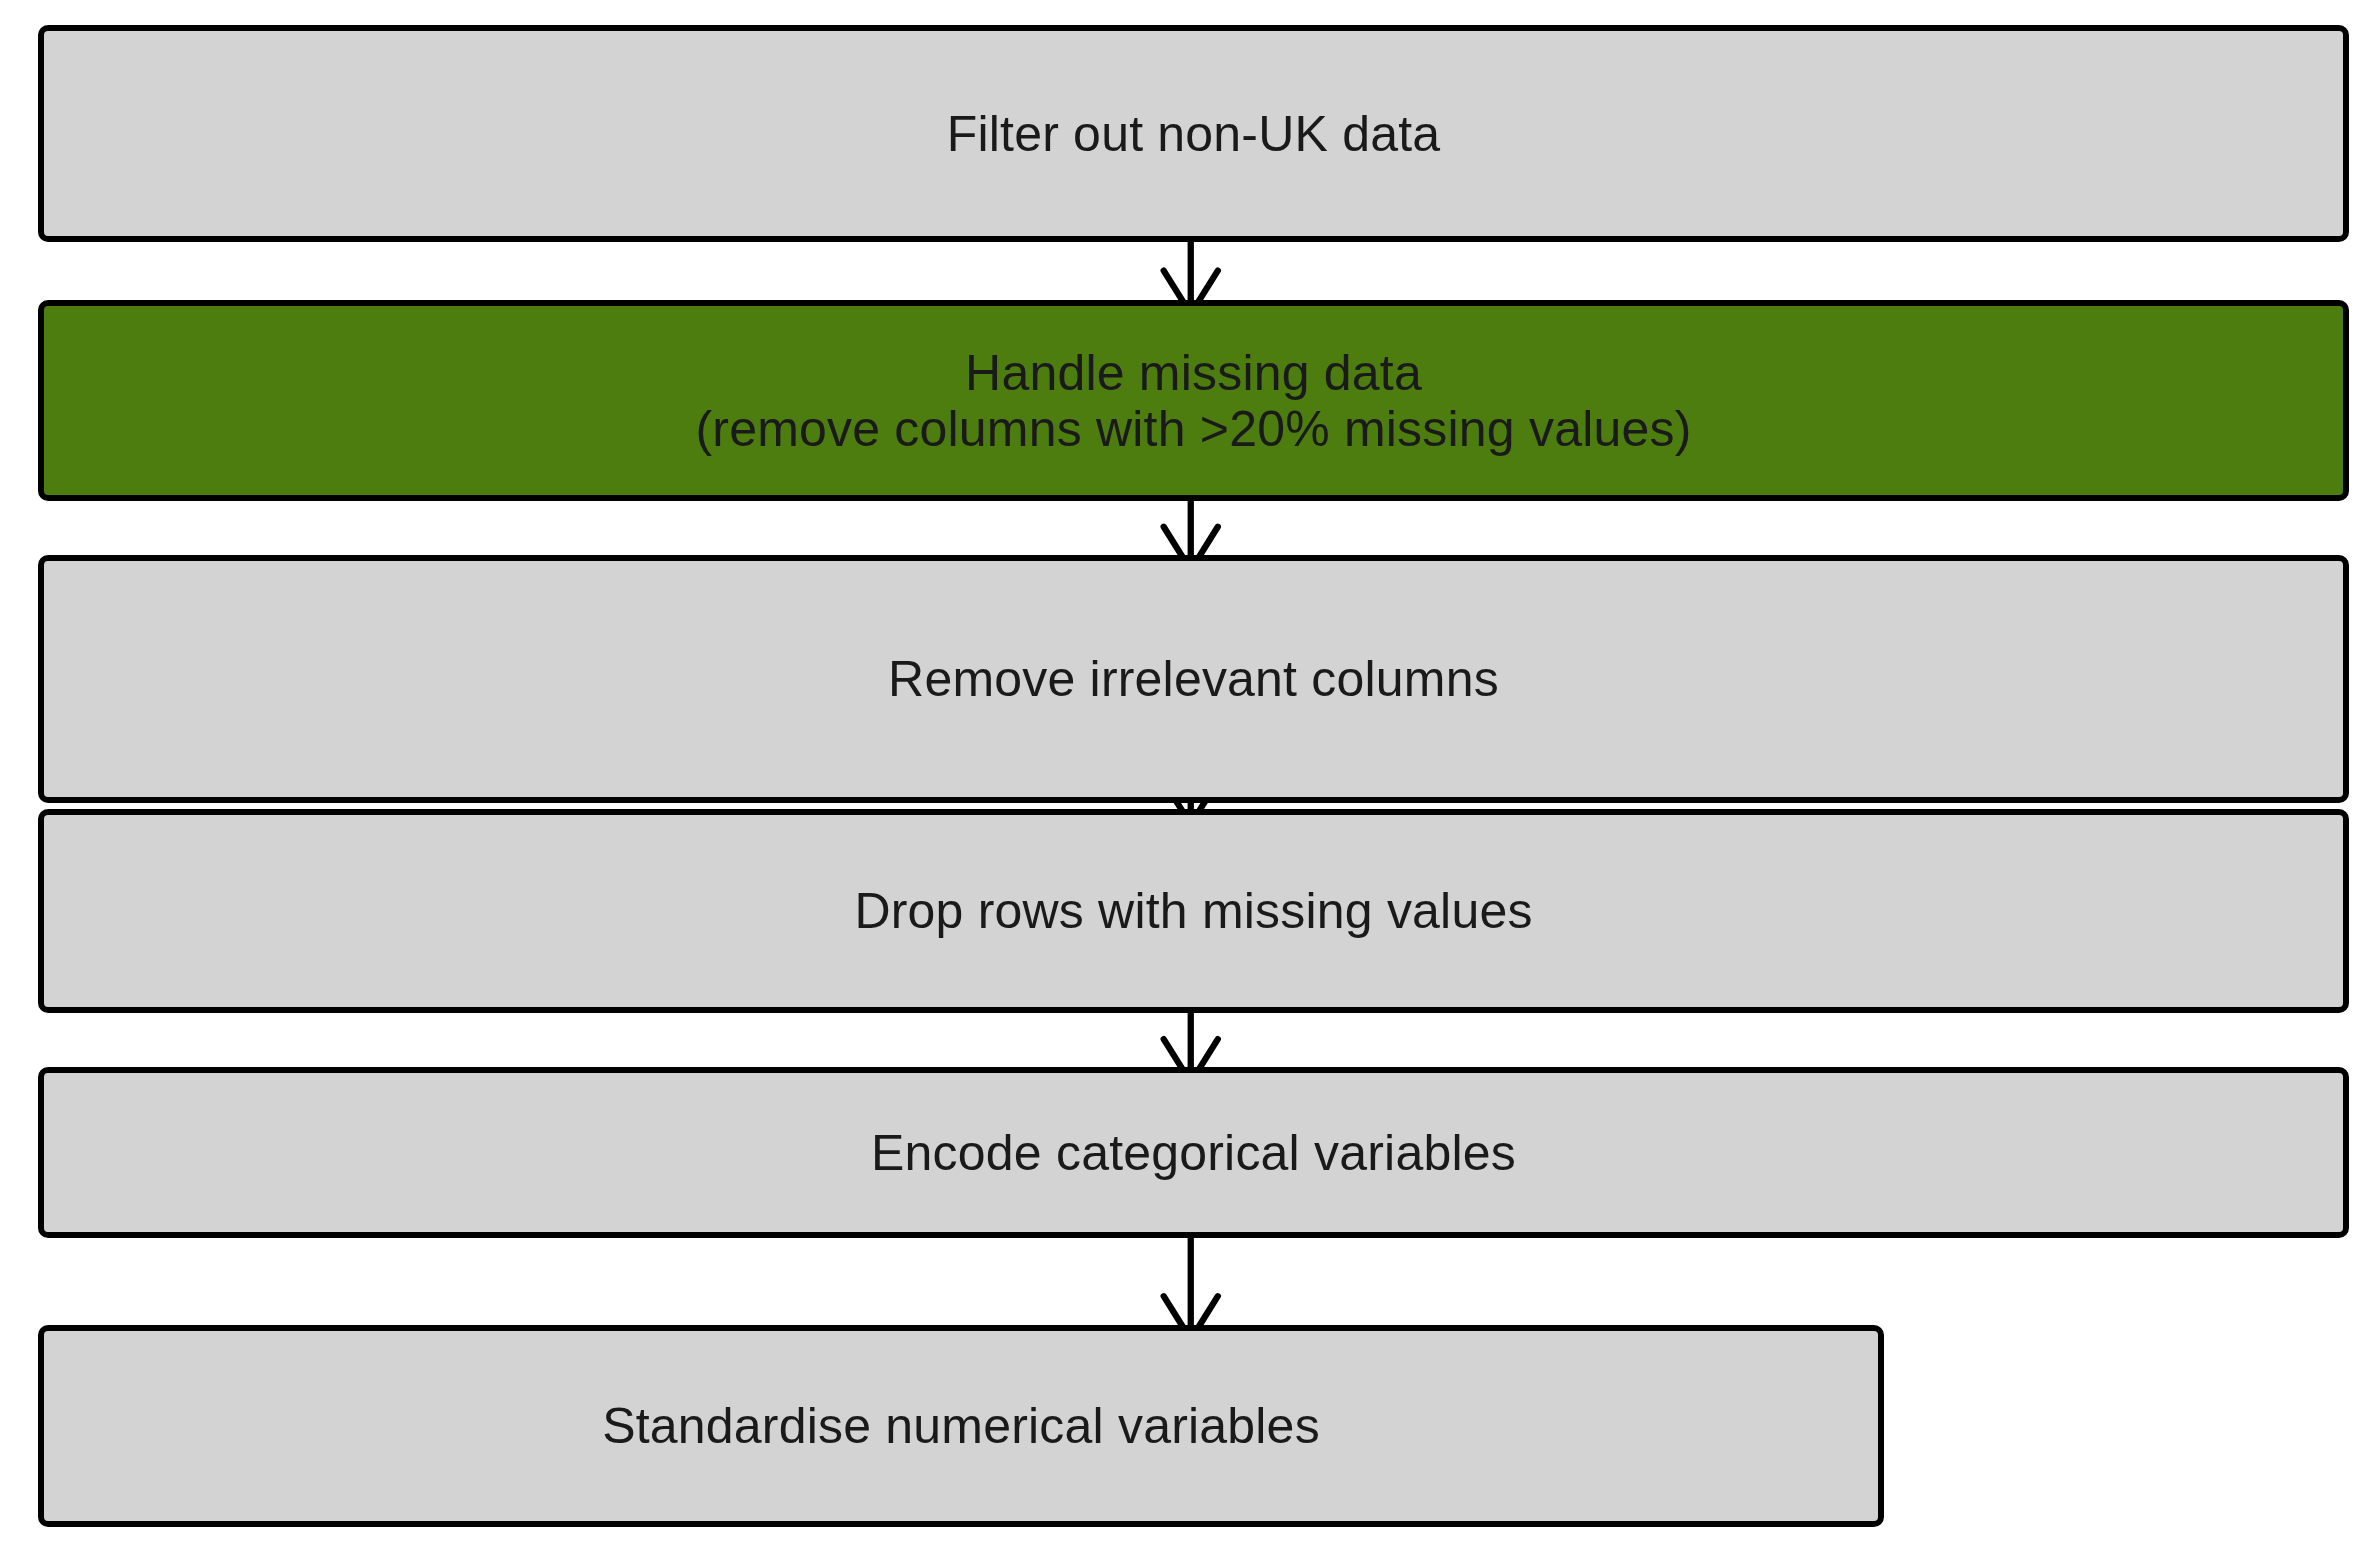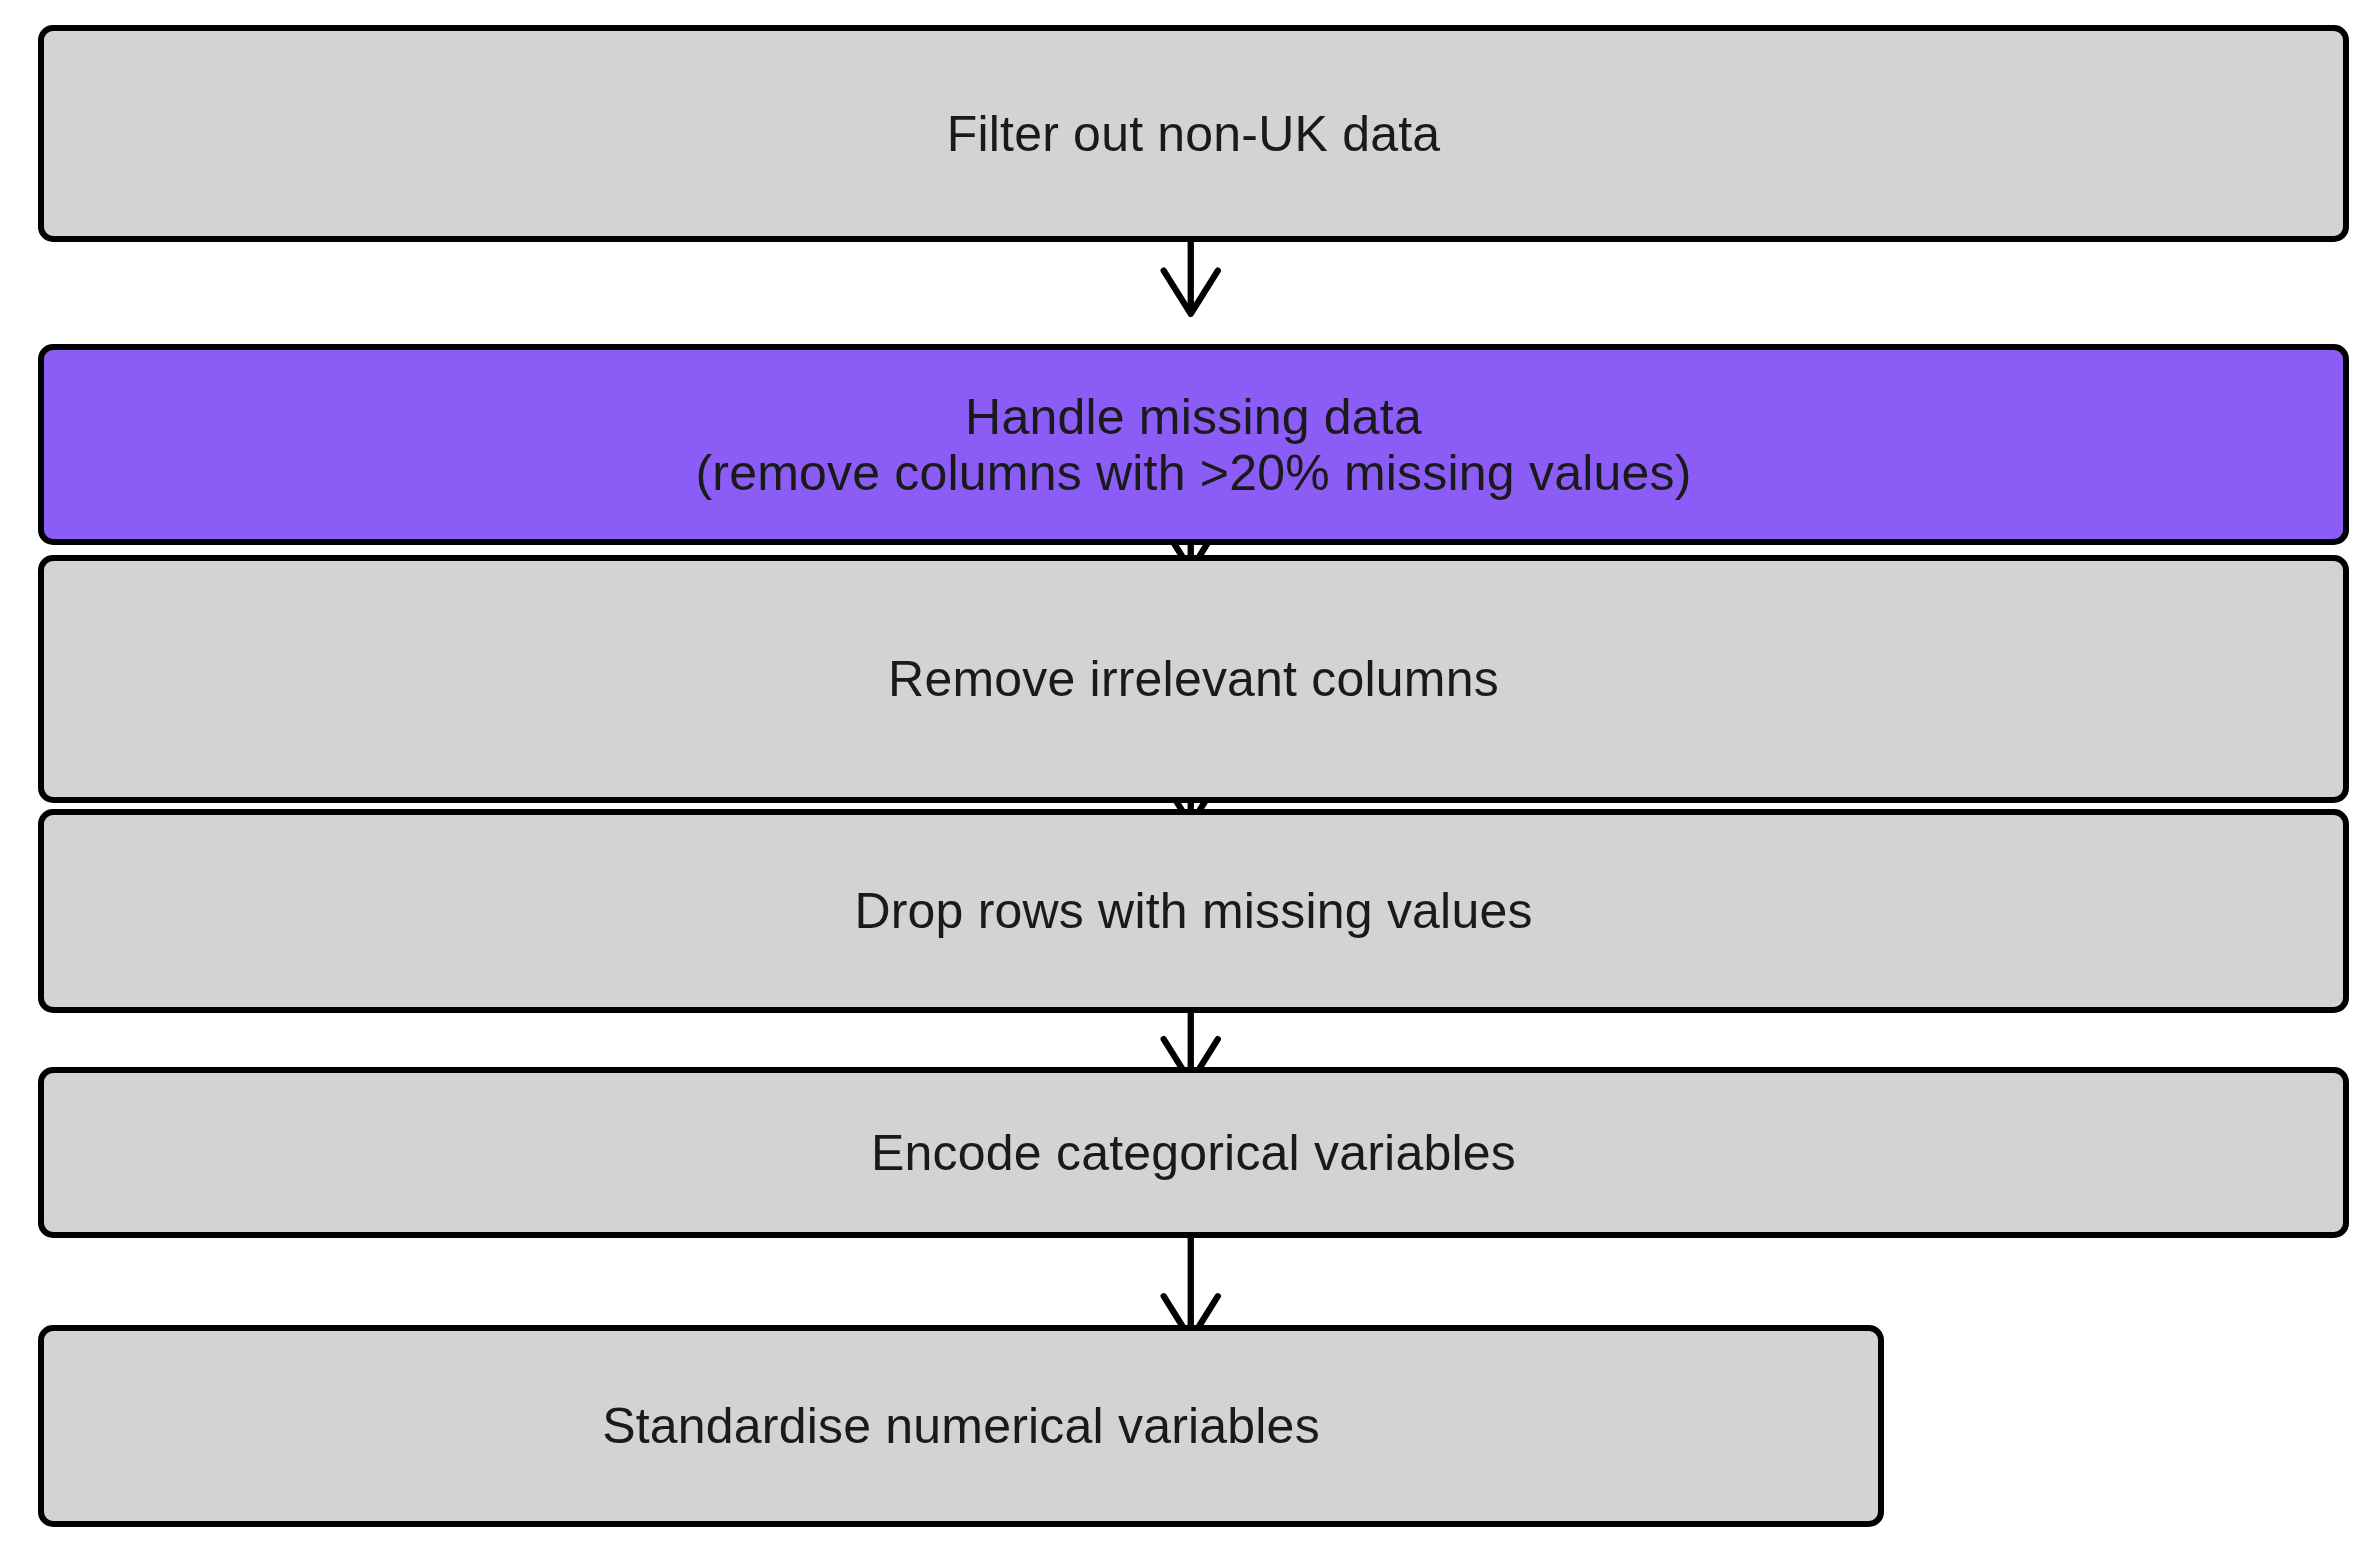--- a/index.html
+++ b/index.html
@@ -24,21 +24,21 @@
     left: 0;
     width: 2377px;
     height: 1565px;
     display: block;
   }
   .node-box {
     position: absolute;
     box-sizing: border-box;
     background: #d3d3d3;
     border: 6.3px solid #000000;
-    border-radius: 15px;
+    border-radius: 10px;
     display: flex;
     align-items: center;
     justify-content: center;
     text-align: center;
   }
   .node-label {
     color: #1a1a1a;
     font-family: "Liberation Sans", sans-serif;
     font-size: 50px;
     line-height: 1.12;
@@ -65,21 +65,21 @@
         <path d="M 1290 1152 L 1320 1200 L 1350 1152" stroke-linecap="round" stroke-linejoin="round"></path>
         <line x1="1320" y1="1343" x2="1320" y2="1485"></line>
         <path d="M 1290 1437 L 1320 1485 L 1350 1437" stroke-linecap="round" stroke-linejoin="round"></path>
       </g>
   </svg>
 
   <div class="node-box" style="left: 38px; top: 25px; width: 2311px; height: 217px; background: rgb(211, 211, 211); border-color: rgb(0, 0, 0);">
     <span class="node-label">Filter out non-UK data</span>
   </div>
 
-  <div class="node-box" style="left: 38px; top: 300px; width: 2311px; height: 201px; background: #8b5cf6; border-color: rgb(0, 0, 0); margin-top: 44px;">
+  <div class="node-box" style="left: 38px; top: 300px; width: 2311px; height: 201px; background: #4d7c0f; border-color: rgb(0, 0, 0);">
     <span class="node-label">Handle missing data
 (remove columns with &gt;20% missing values)</span>
   </div>
 
   <div class="node-box" style="left: 38px; top: 555px; width: 2311px; height: 248px; background: rgb(211, 211, 211); border-color: rgb(0, 0, 0);">
     <span class="node-label">Remove irrelevant columns</span>
   </div>
 
   <div class="node-box" style="left: 38px; top: 809px; width: 2311px; height: 204px; background: rgb(211, 211, 211); border-color: rgb(0, 0, 0); text-align: center;">
     <span class="node-label">Drop rows with missing values</span>

